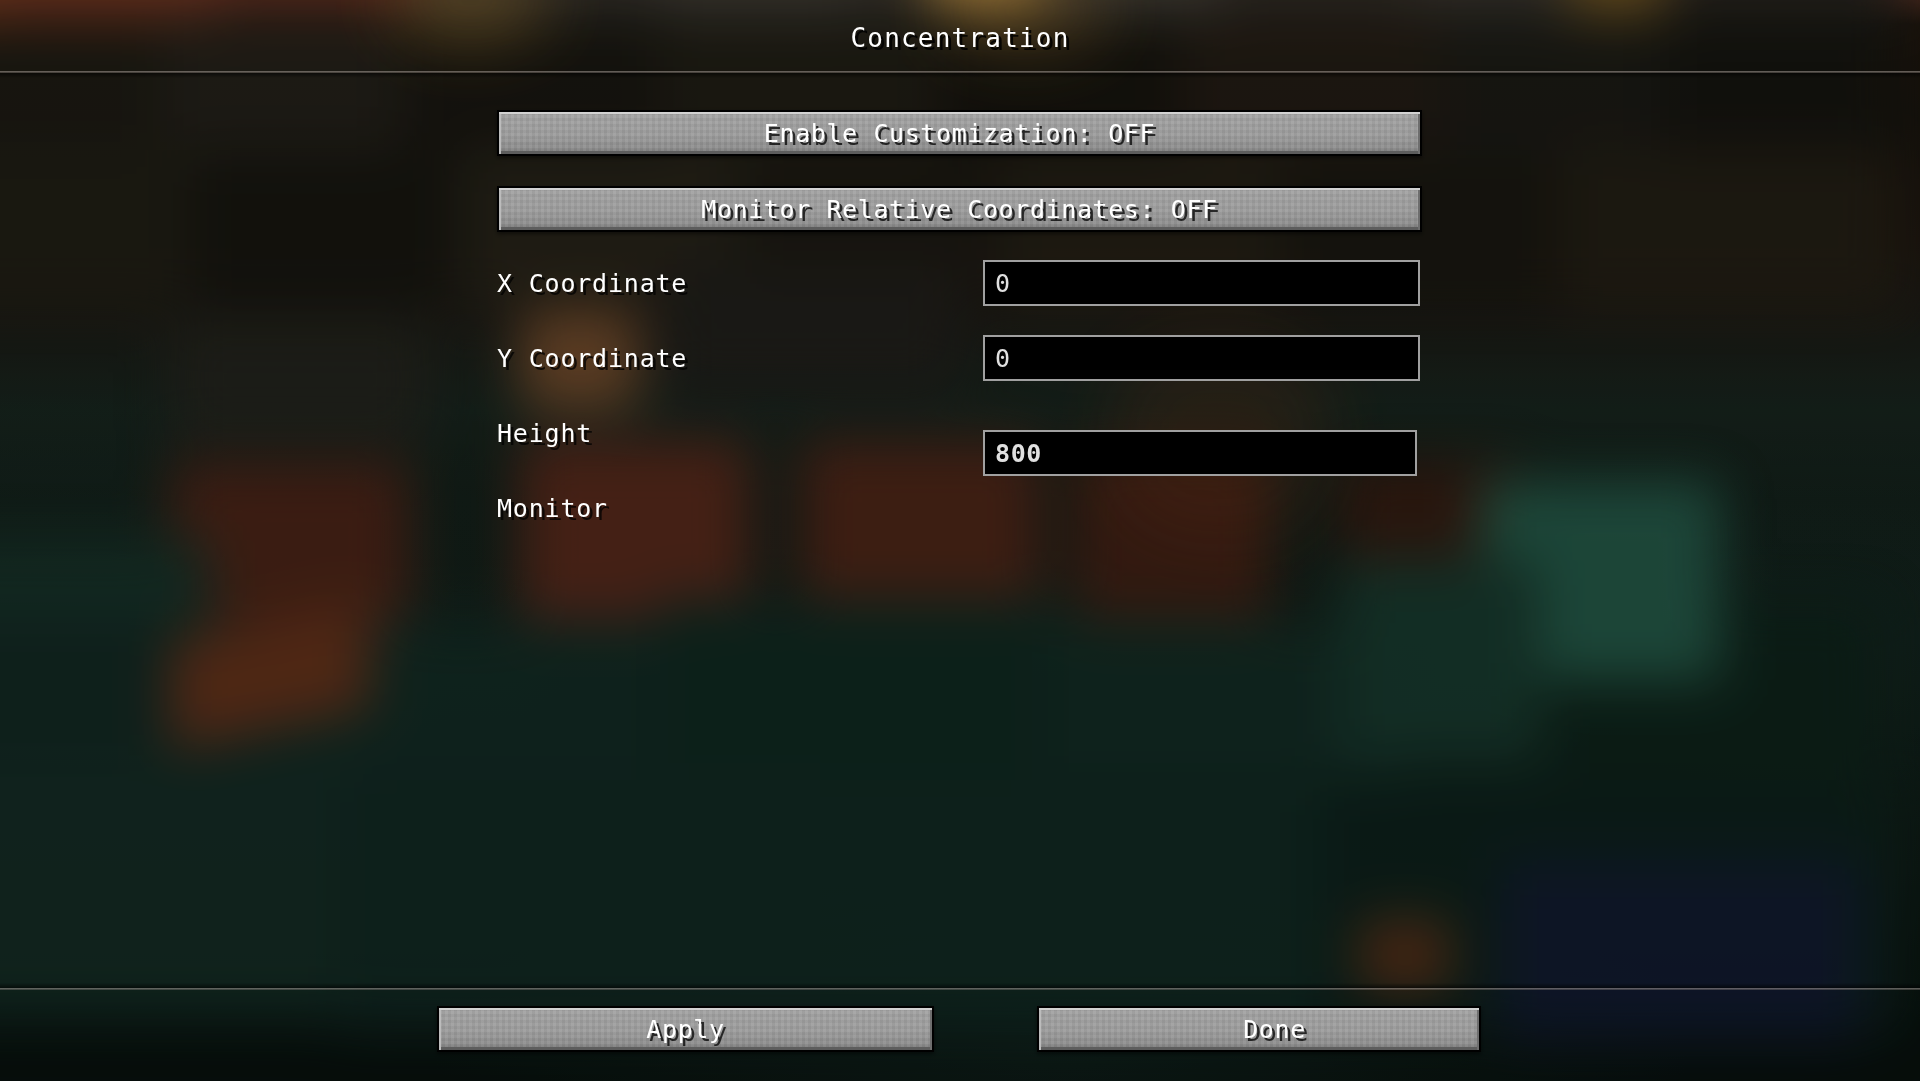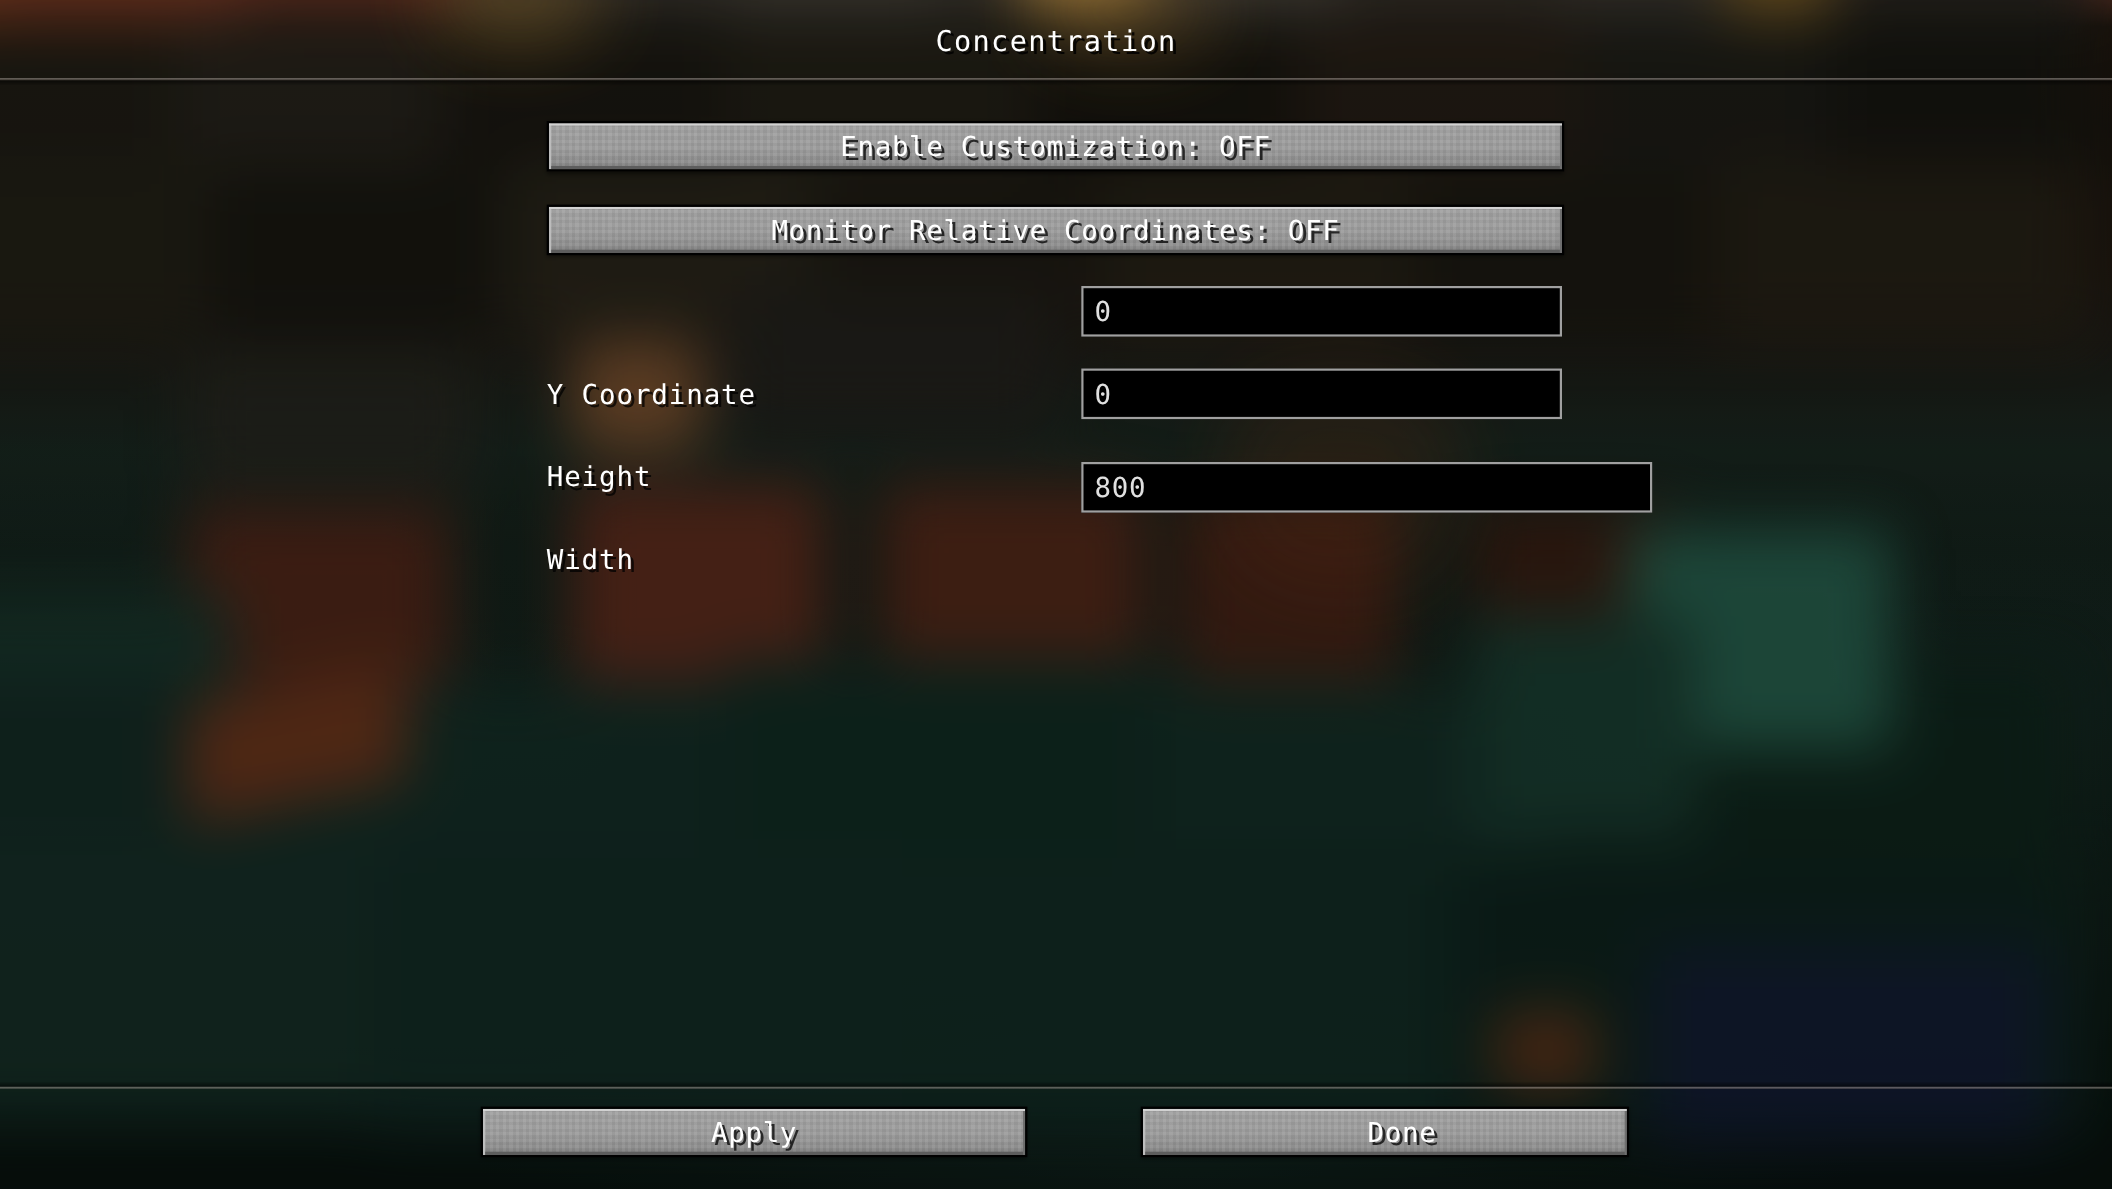--- a/index.html
+++ b/index.html
@@ -259,35 +259,36 @@
   <div id="list">
 
     <div class="mc-button" style="left:497px; top:110px; width:925px; height:46px;">
       <span>Enable Customization: OFF</span>
     </div>
 
     <div class="mc-button" style="left:497px; top:186px; width:925px; height:46px;">
       <span>Monitor Relative Coordinates: OFF</span>
     </div>
 
+    <div class="mc-label" style="left:497px; top:262px; width:400px; height:42px;">X Coordinate</div>
     <div class="mc-field" style="left:983px; top:260px; width:437px; height:46px;">
       <span class="val" placeholder="">0</span>
     </div>
 
     <div class="mc-label" style="left:497px; top:337px; width:400px; height:42px;">Y Coordinate</div>
     <div class="mc-field" style="left:983px; top:335px; width:437px; height:46px;">
       <span class="val" placeholder="">0</span>
     </div>
 
     <div class="mc-label" style="left:497px; top:412px; width:400px; height:42px;">Height</div>
-    <div class="mc-field" style="left:983px; top:420px; width:519px; height:46px;">
+    <div class="mc-field" style="left:983px; top:430px; width:434px; height:46px;font-weight:bold;">
       <span class="val" placeholder="">800</span>
     </div>
 
-    <div class="mc-label" style="left:497px; top:487px; width:400px; height:42px;">Width</div>
+    <div class="mc-label" style="left:497px; top:487px; width:400px; height:42px;">Monitor</div>
   </div>
 
   <div id="footer-sep-shadow" class="sep-shadow"></div>
   <div id="footer-sep" class="sep"></div>
 
   <div class="mc-button" style="left:437px; top:1006px; width:497px; height:46px;">
     <span>Apply</span>
   </div>
 
   <div class="mc-button" style="left:1037px; top:1006px; width:444px; height:46px;padding-left:31px;">

